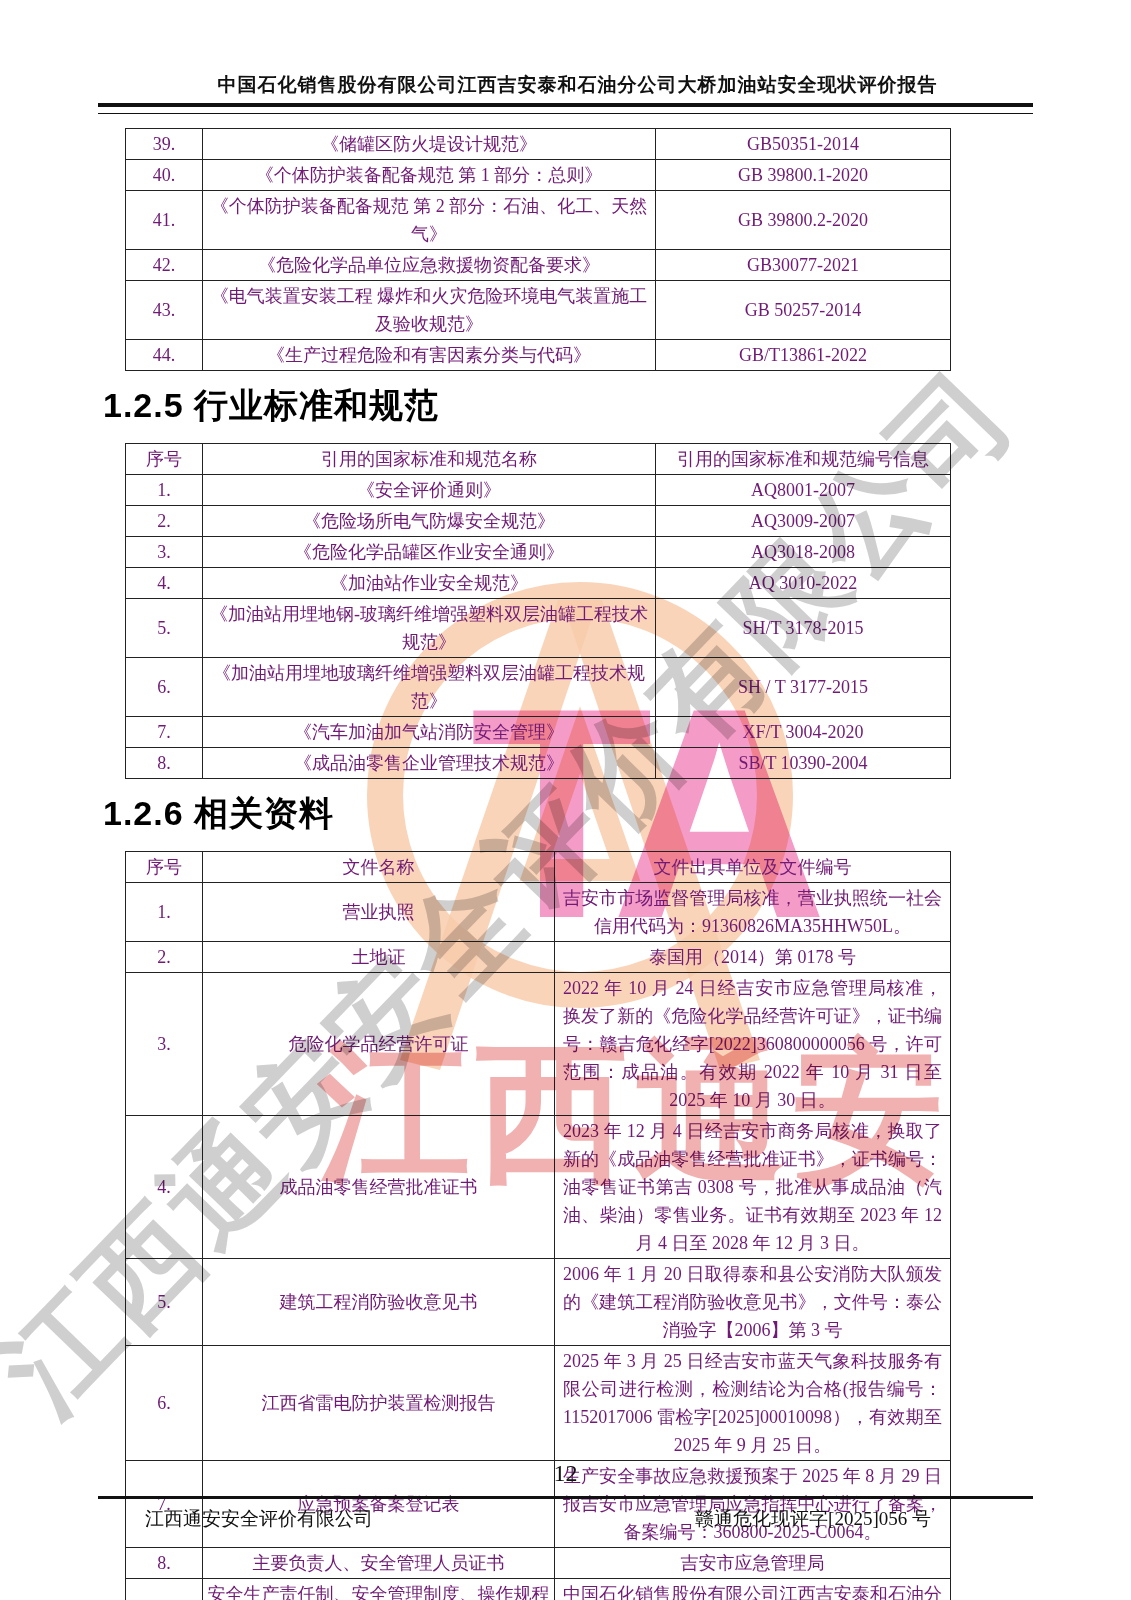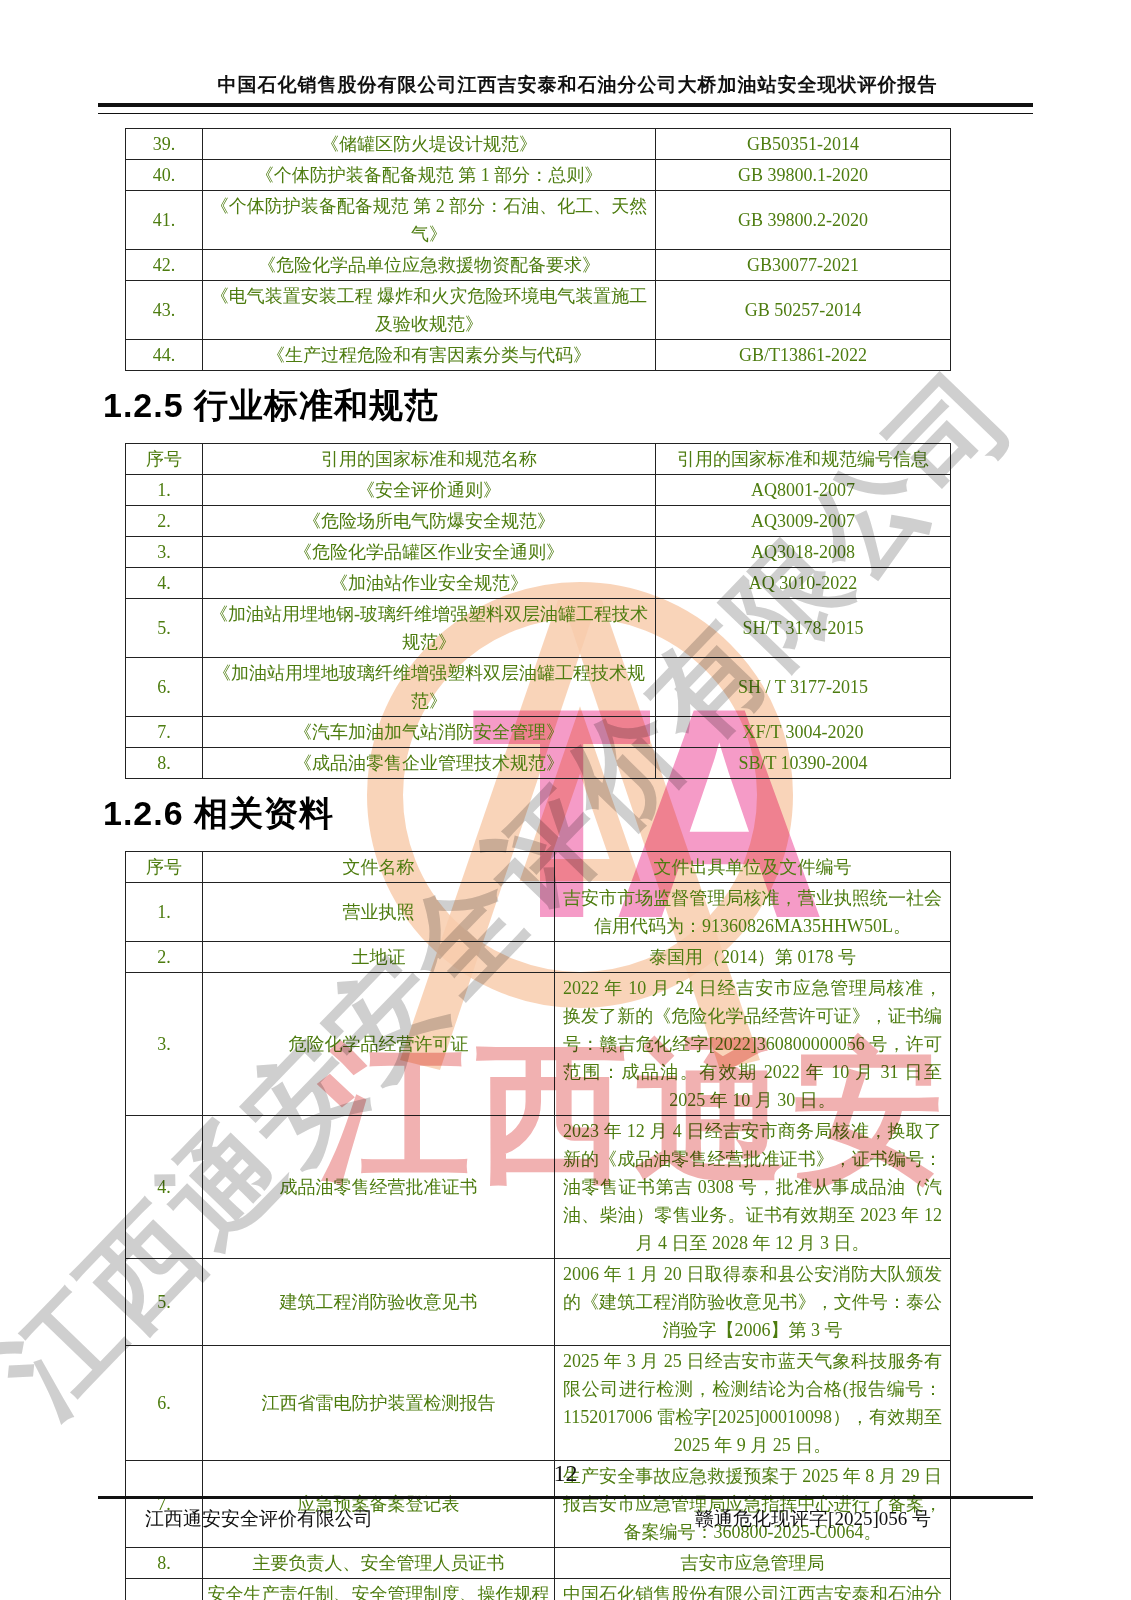--- a/index.html
+++ b/index.html
@@ -8,21 +8,21 @@
 
   
   .doc-header{position:absolute;top:72px;left:0;width:100%;text-align:center;
     font-size:19px;font-weight:600;letter-spacing:1px;color:#111;padding-left:12px;}
   .header-rule{position:absolute;top:103px;left:98px;width:935px;height:6px;
     border-top:4px solid #111;border-bottom:1px solid #111;}
 
   
   .content{position:absolute;left:0;top:128px;width:1131px;}
   table{border-collapse:collapse;table-layout:fixed;margin-left:125px;width:825px;
-    font-size:18px;line-height:28px;color:#4d7c0f;}
+    font-size:18px;line-height:28px;color:#701a75;}
   td,th{border:1px solid #222;padding:1px 4px;text-align:center;vertical-align:middle;
     font-weight:normal;overflow:hidden;}
   .tbl-a col.c1{width:77px;} .tbl-a col.c2{width:453px;} .tbl-a col.c3{width:295px;}
   .tbl-b col.c1{width:77px;} .tbl-b col.c2{width:352px;} .tbl-b col.c3{width:396px;}
   .tbl-b td.detail{text-align:justify;text-align-last:center;padding:1px 8px;}
   .sec-heading{margin:12px 0 14px 103px;font-family:"Liberation Sans","DejaVu Sans",sans-serif;
     font-weight:700;font-size:34px;color:#000;letter-spacing:1px;}
 
   
   .page-number{position:absolute;top:1460px;left:0;width:1131px;text-align:center;

